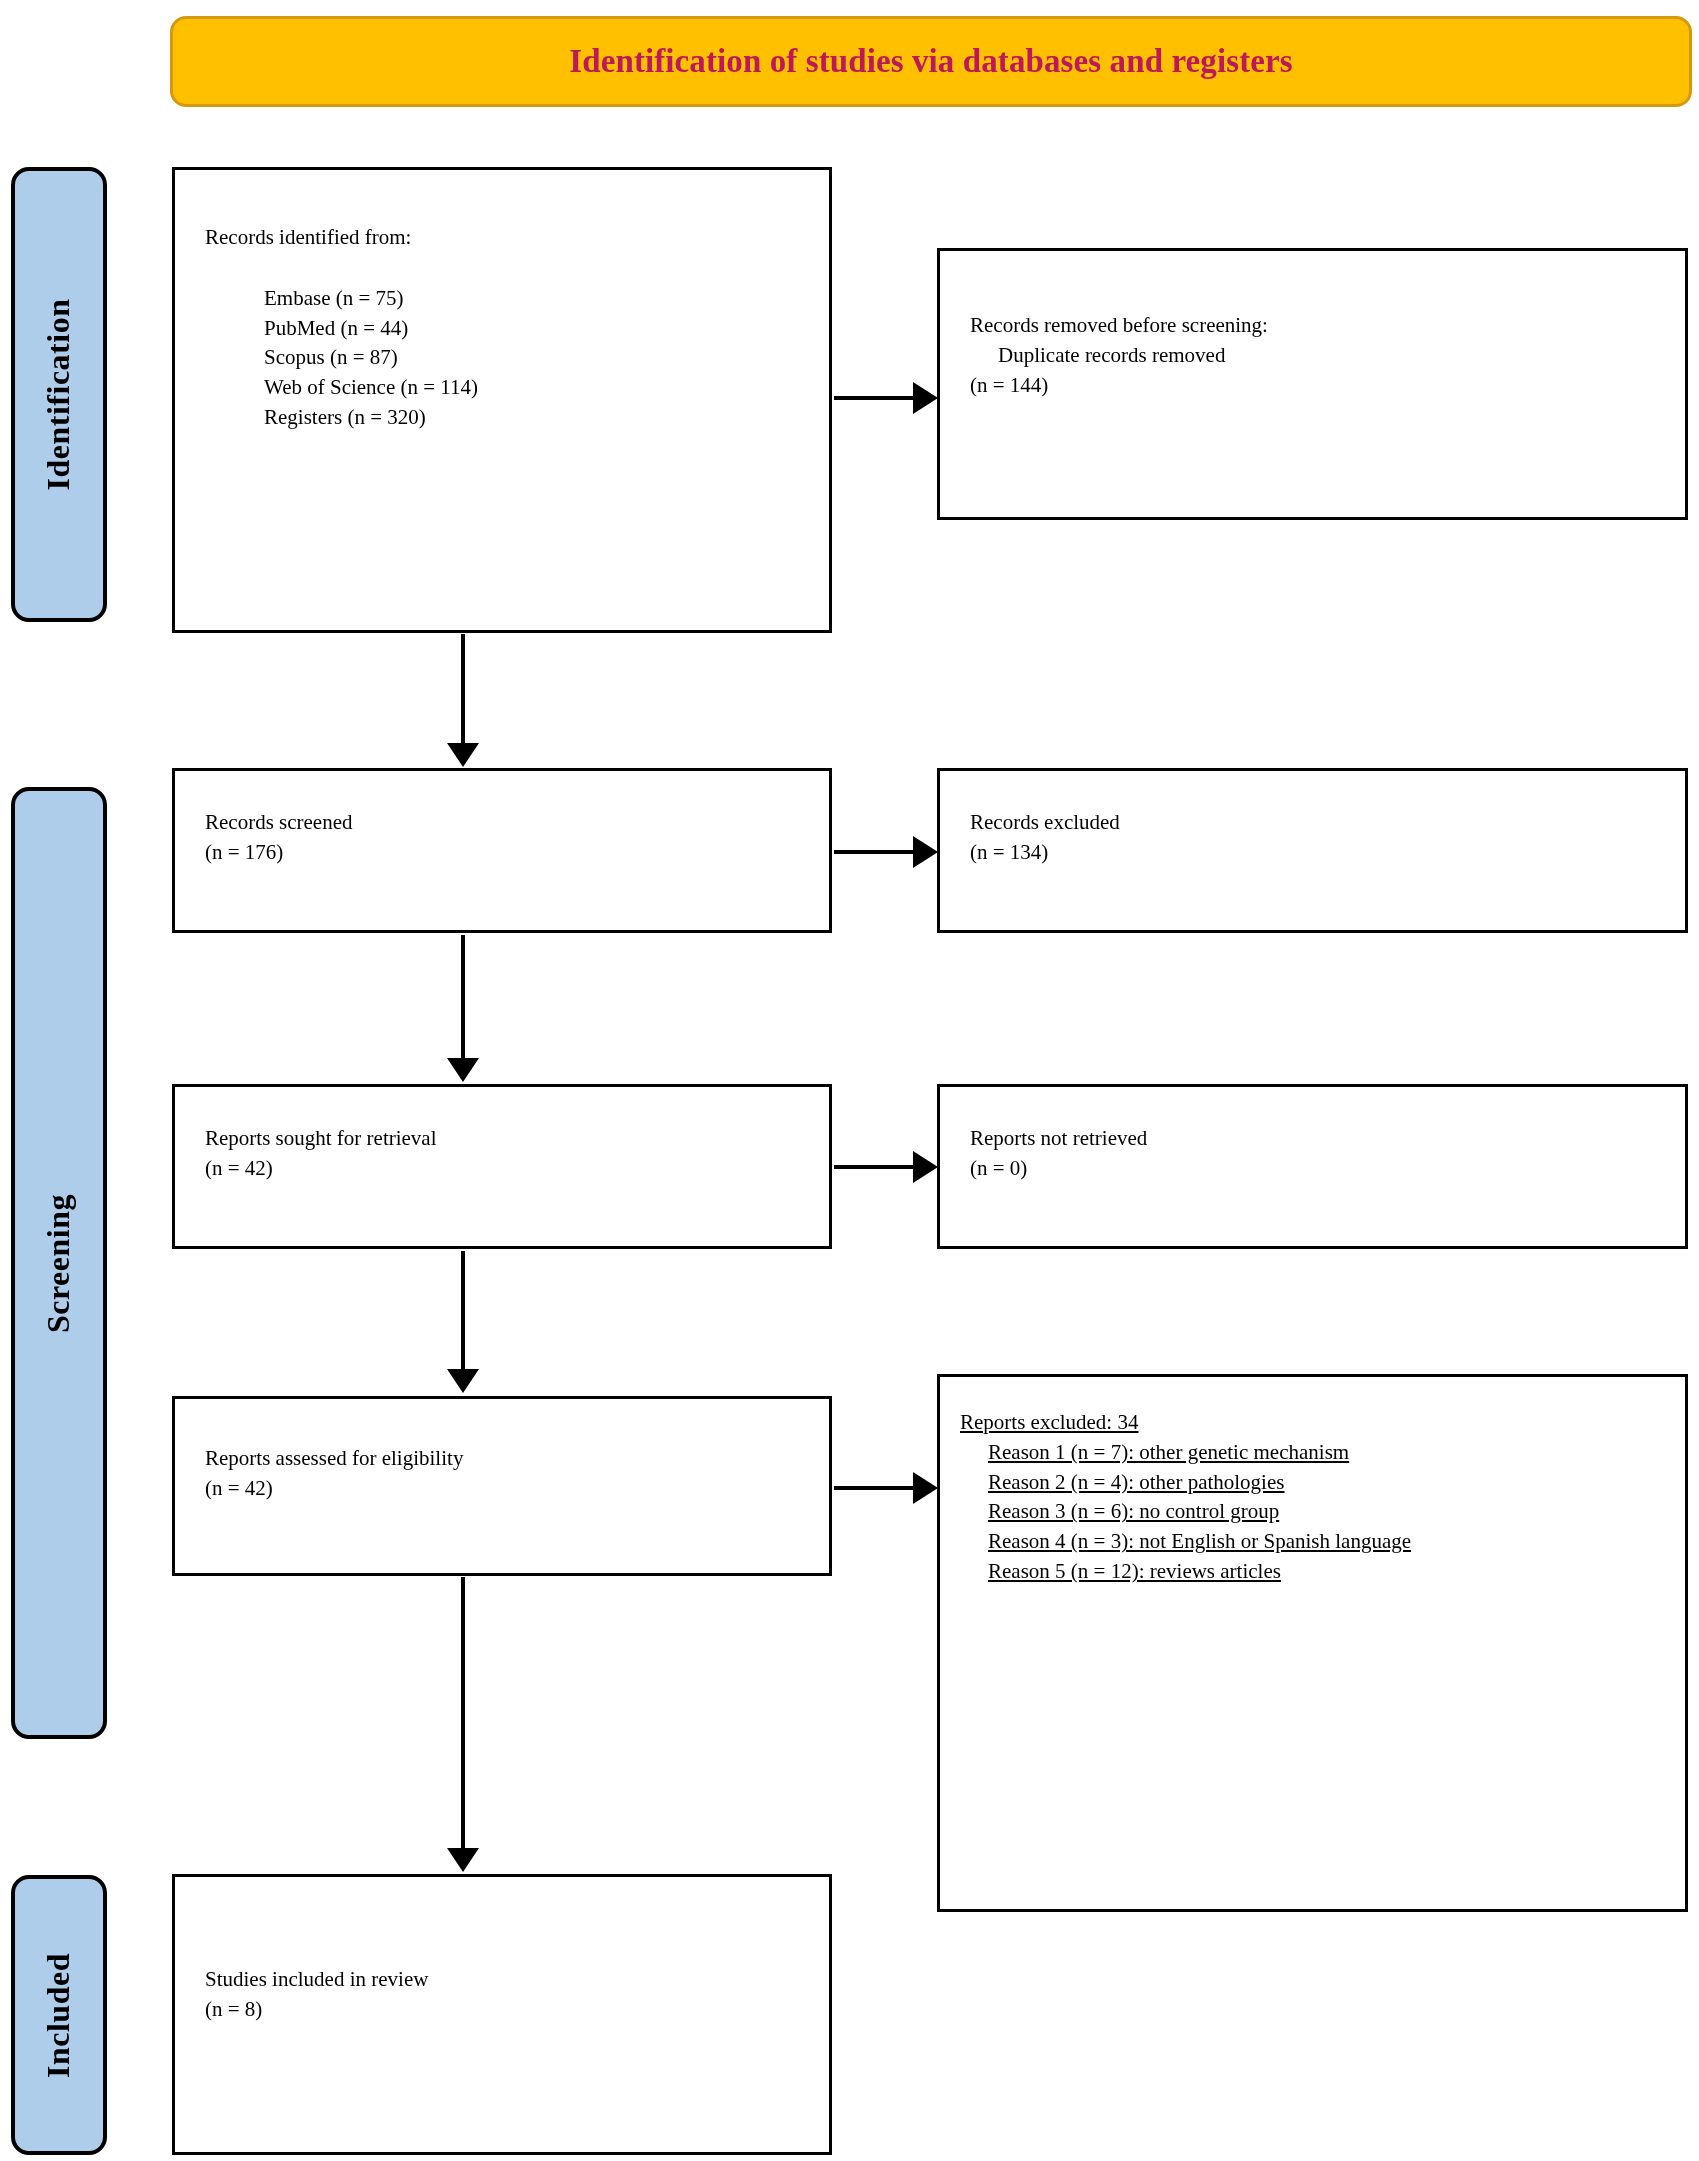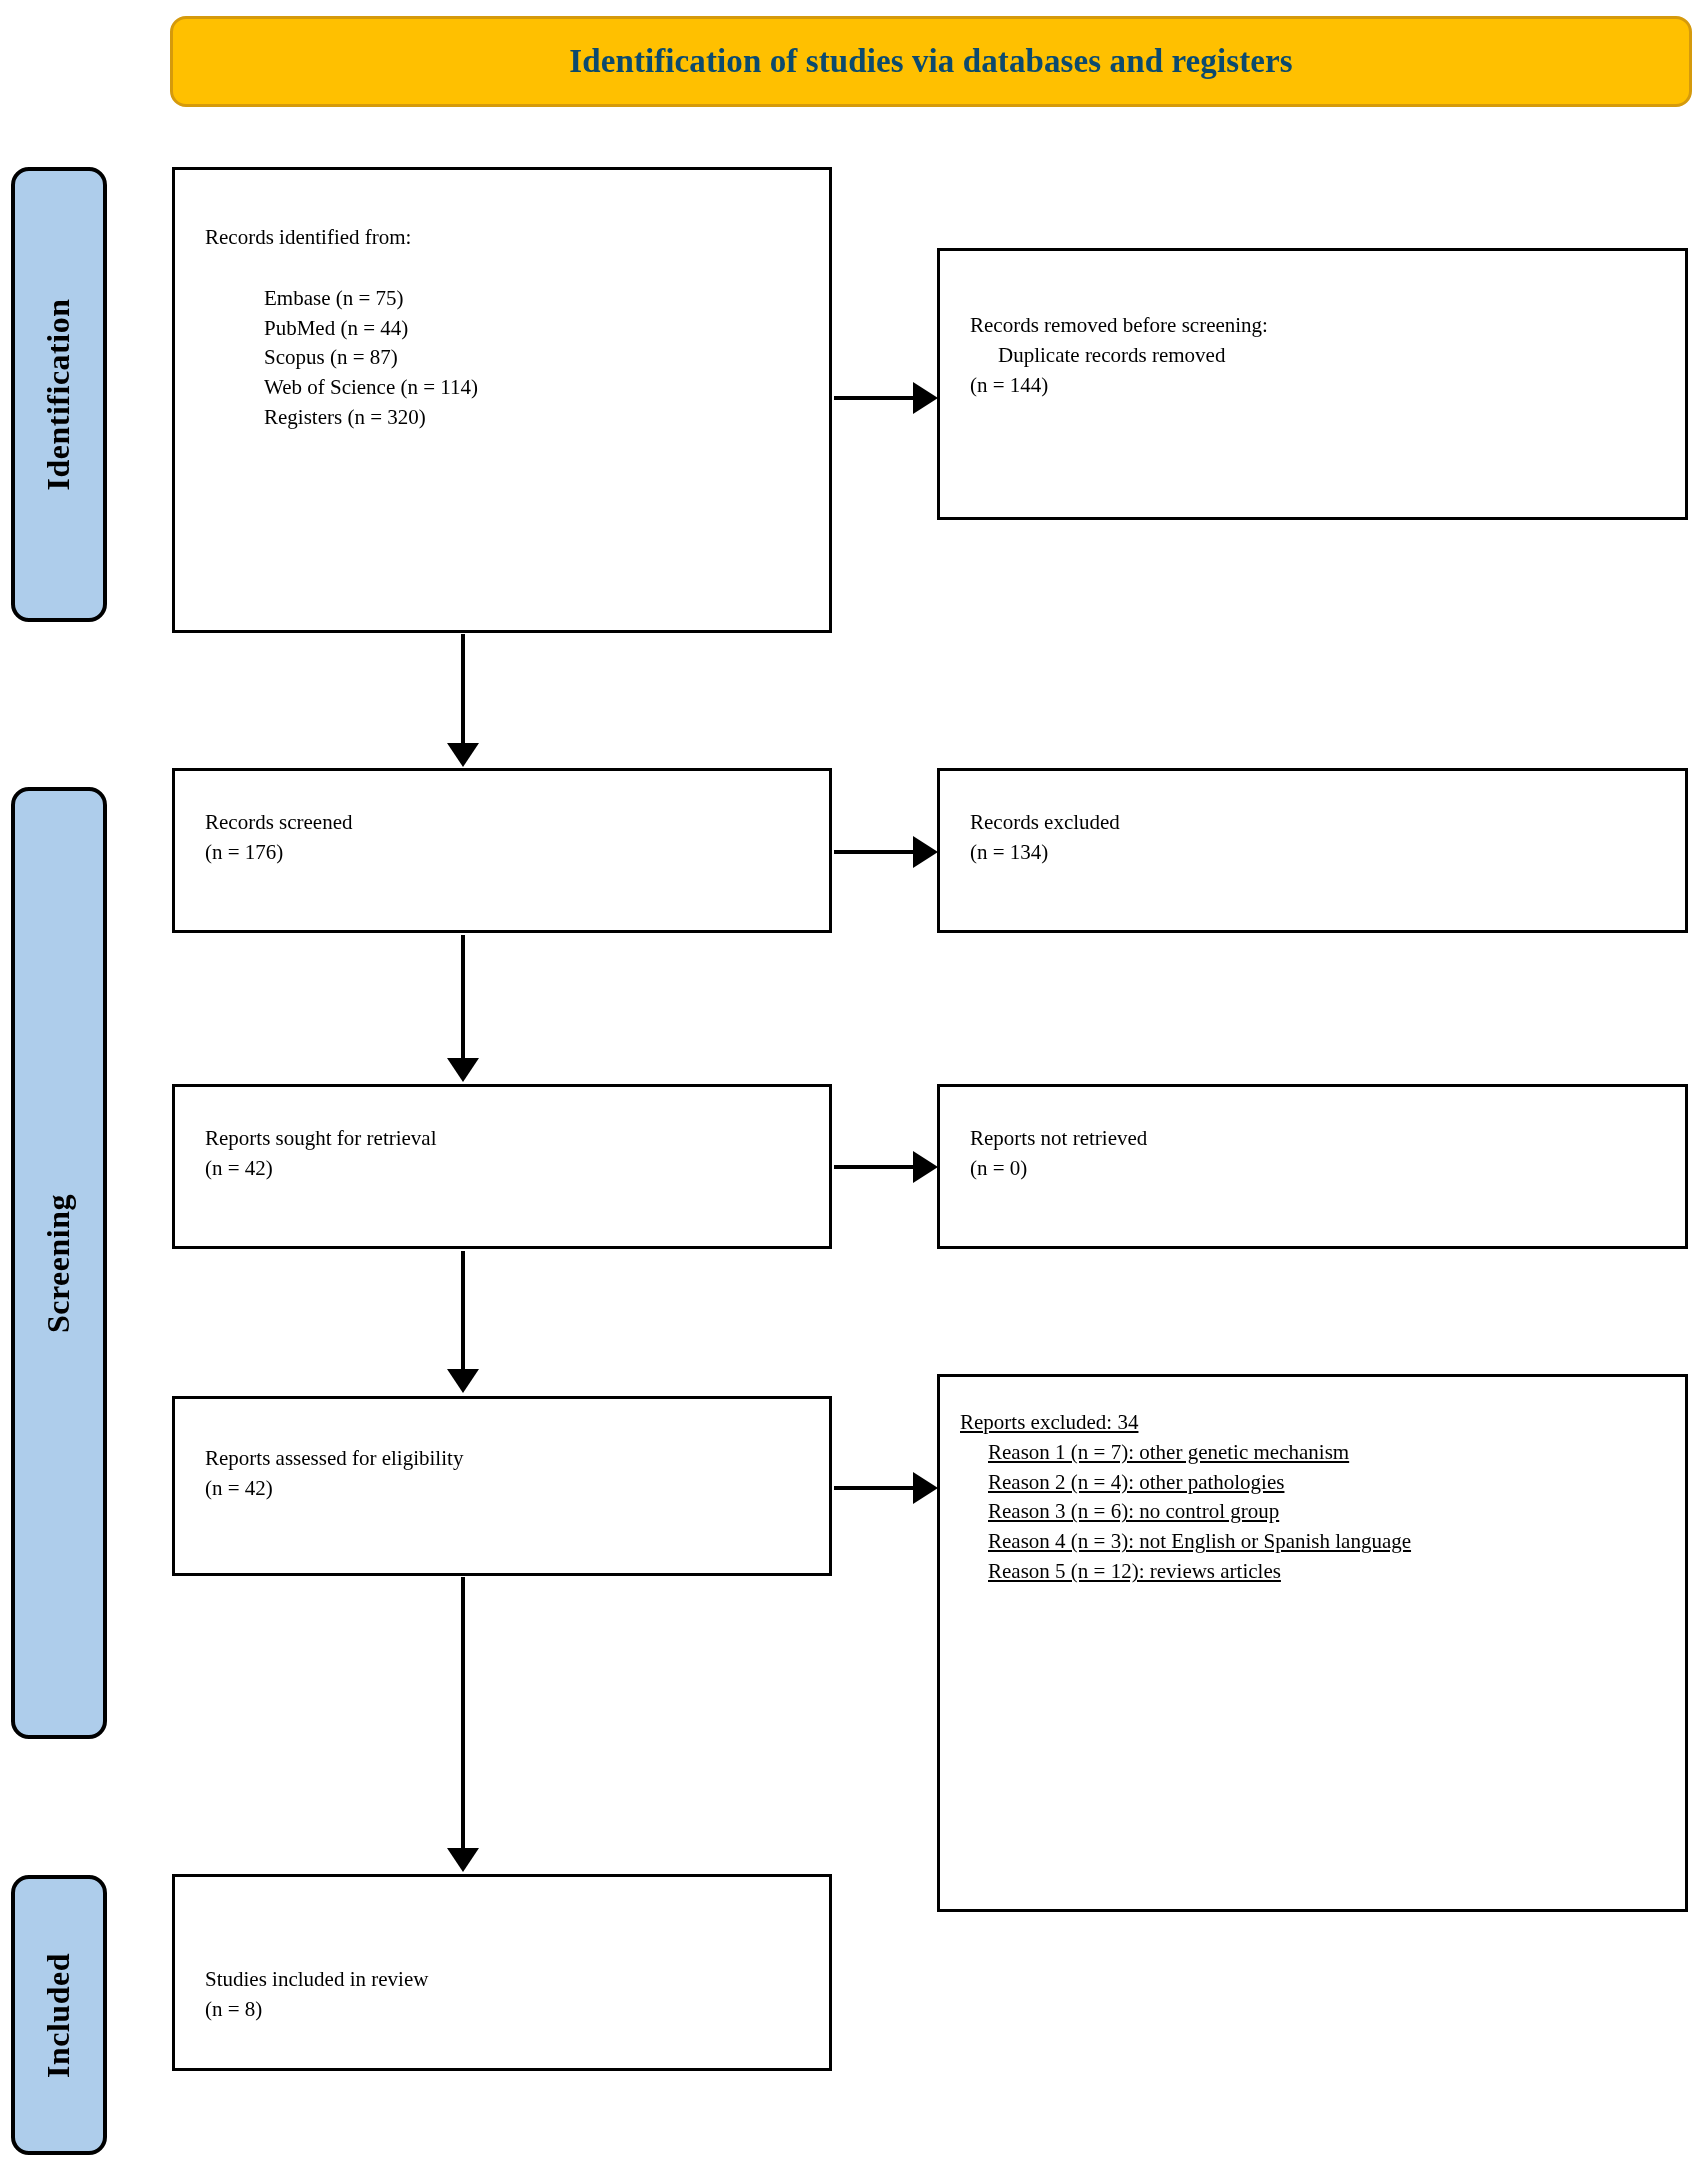--- a/index.html
+++ b/index.html
@@ -30,21 +30,21 @@
     border: 3.7px solid #D59A0C;
     border-radius: 16px;
     box-sizing: border-box;
     display: flex;
     align-items: center;
     justify-content: center;
   }
   .header-title {
     font-size: 33px;
     font-weight: bold;
-    color: #0c4a6e;
+    color: #be185d;
     letter-spacing: 0.1px;
     text-align: center;
     line-height: 1.1;
   }
 
   
   .stage-label {
     position: absolute;
     left: 10.7px;
     width: 96px;
@@ -92,21 +92,21 @@
   .box-line.justify {
     text-align: justify;
     text-align-last: left;
   }
 
   
   #box-identified      { left: 172px;  top: 167px;  width: 660px; height: 466px; }
   #box-screened        { left: 172px;  top: 768px; width: 660px; height: 165px; }
   #box-sought          { left: 172px;  top: 1084px; width: 660px; height: 165px; }
   #box-assessed        { left: 172px;  top: 1396px; width: 660px; height: 180px; }
-  #box-included        { left: 172px;  top: 1874px; width: 660px; height: 197px; }
+  #box-included        { left: 172px;  top: 1874px; width: 660px; height: 281px; }
 
   
   #box-removed         { left: 937px; top: 248px;  width: 751px; height: 272px; }
   #box-excluded-records{ left: 937px; top: 768px; width: 751px; height: 165px; }
   #box-not-retrieved   { left: 937px; top: 1084px; width: 751px; height: 165px; }
   #box-reports-excluded{ left: 937px; top: 1374px; width: 751px; height: 538px; }
 
   
   #box-identified   .box-inner { top: 53px; }
   #box-screened     .box-inner { top: 37px; }

